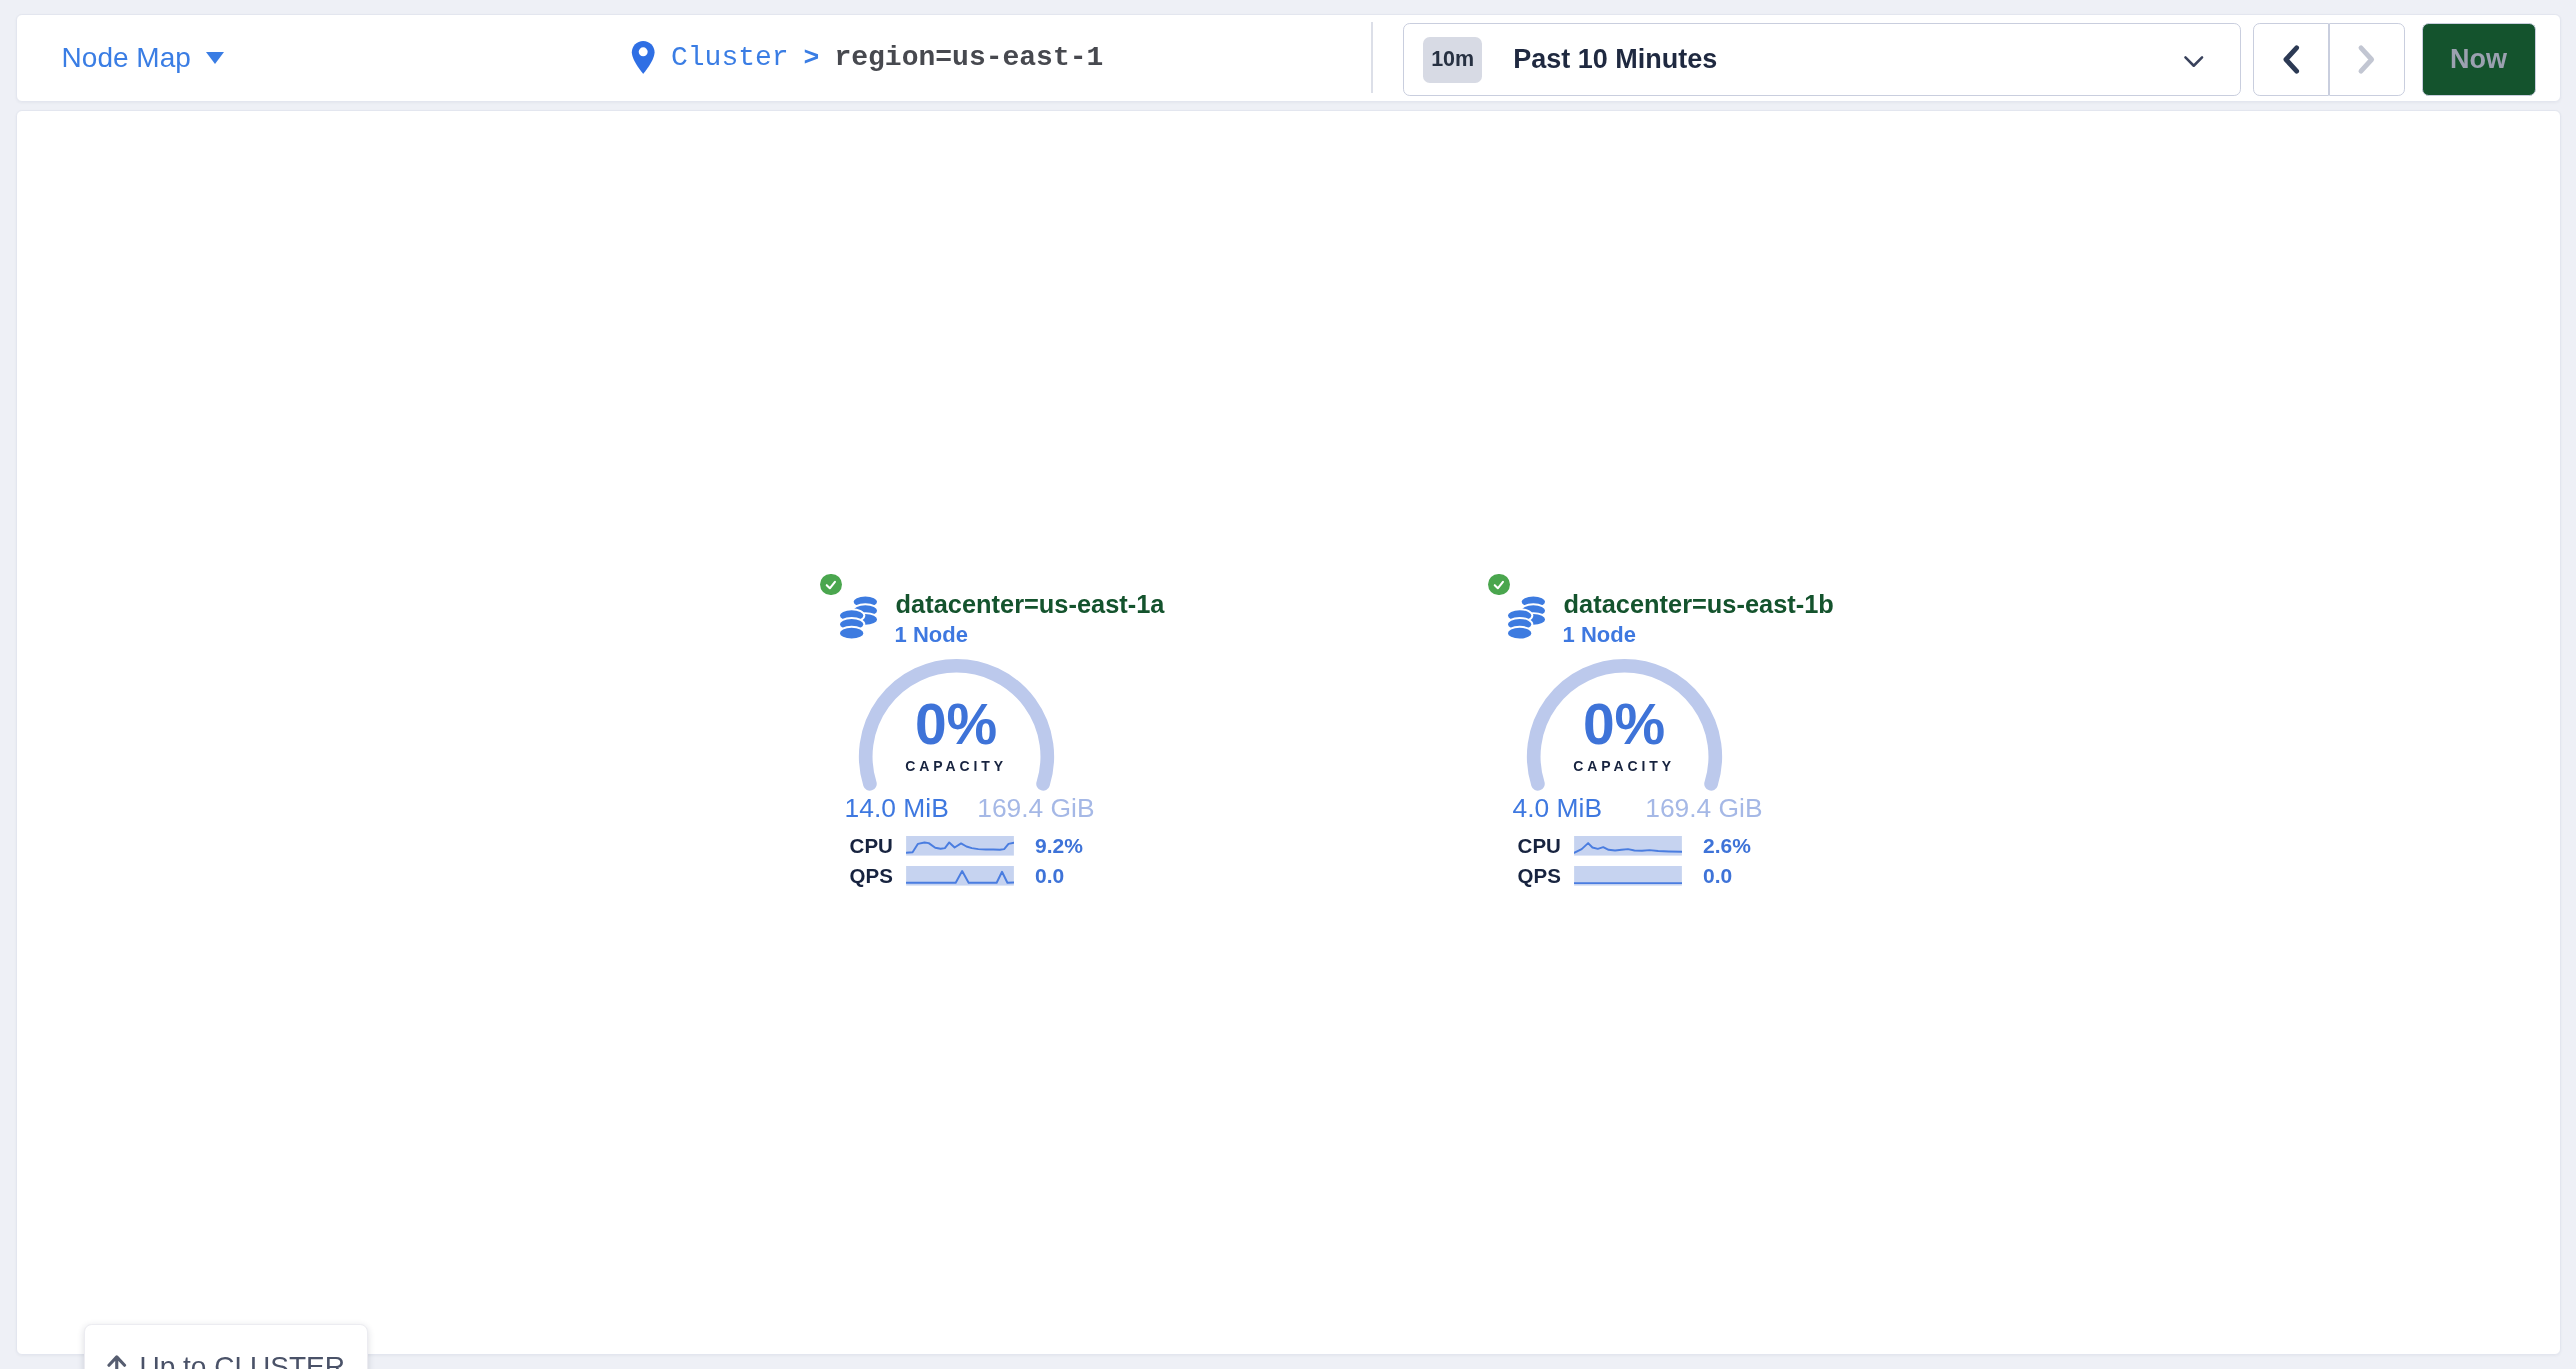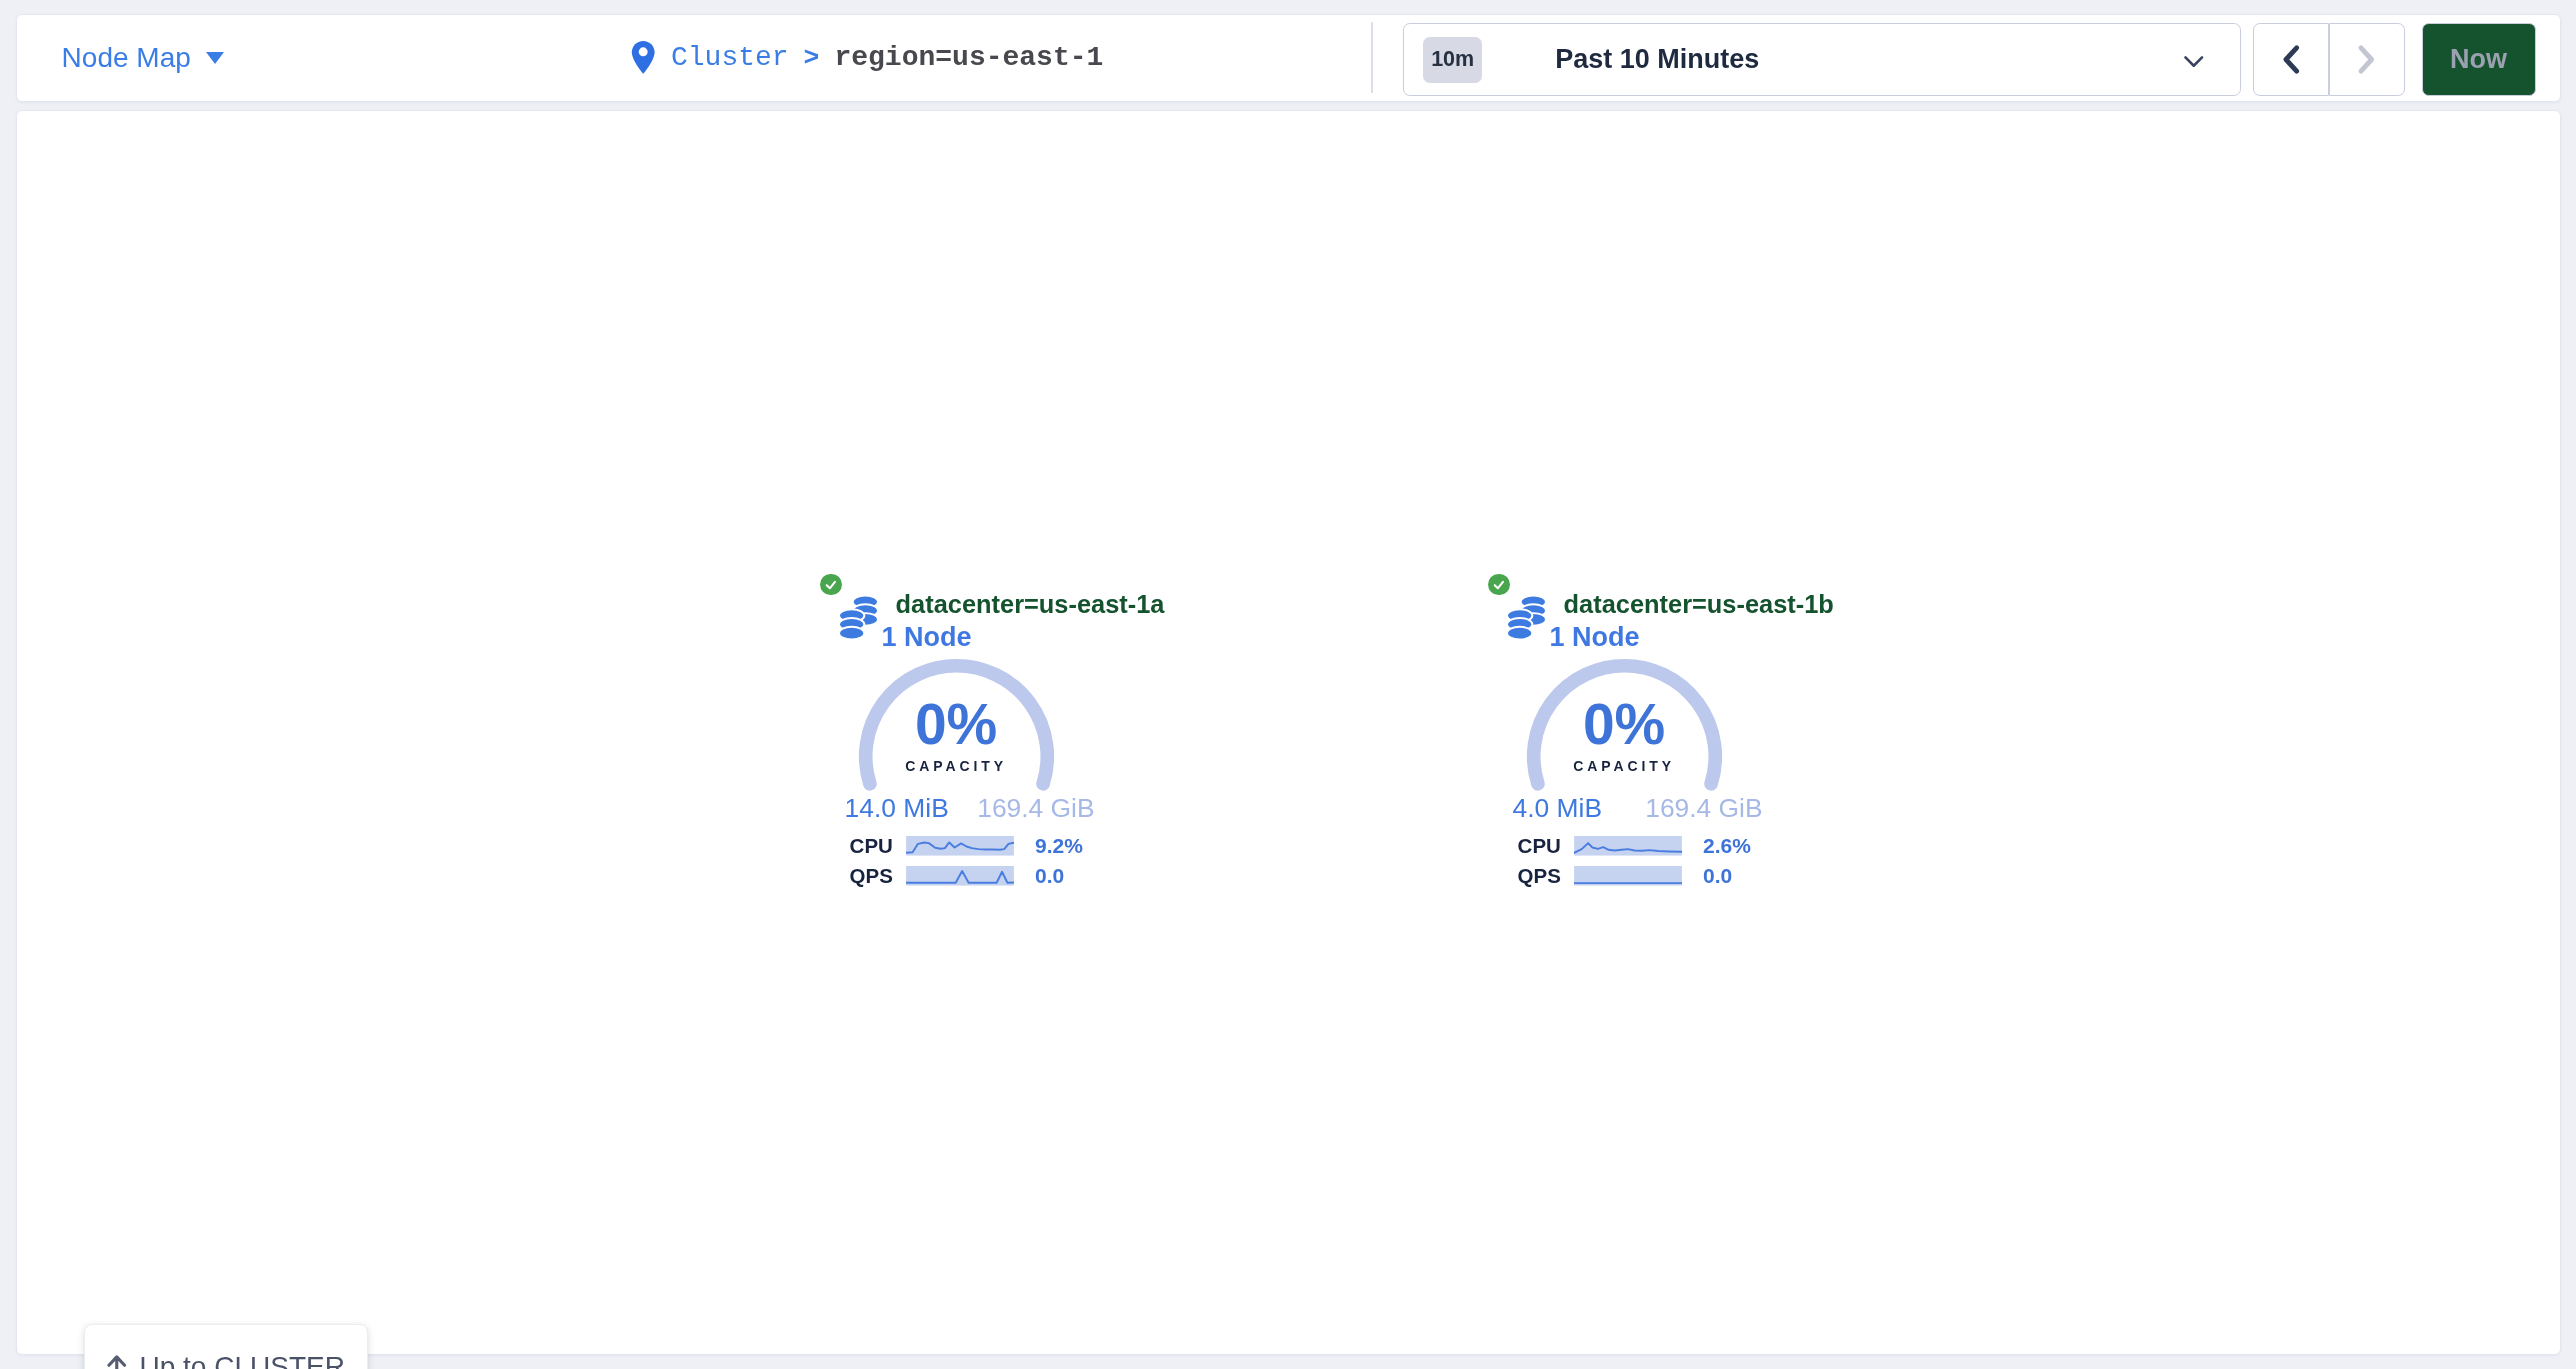--- a/index.html
+++ b/index.html
@@ -13,21 +13,21 @@
   .view-selector{position:absolute;left:45px;top:0;height:100%;display:flex;align-items:center;gap:15.6px;cursor:pointer;}
   .view-selector .label{font-size:28px;color:#3a7de4;white-space:nowrap;}
   .caret-down{width:0;height:0;border-left:9.8px solid transparent;border-right:9.8px solid transparent;
     border-top:12.7px solid #3a7de4;}
   .breadcrumb{position:absolute;left:613px;top:0;height:100%;display:flex;align-items:center;gap:15px;font-family:Liberation Mono, monospace;}
   .breadcrumb .root{font-size:28px;color:#3a7de4;cursor:pointer;white-space:nowrap;}
   .breadcrumb .sep{font-size:26.4px;color:#3a7de4;font-weight:700;}
   .breadcrumb .current{font-size:28px;color:#47494f;font-weight:600;white-space:nowrap;}
   .hdr-divider{position:absolute;left:1354px;top:7.8px;bottom:7.8px;width:2px;background:#dcdfe8;}
   .timebox{position:absolute;left:1386px;top:8.8px;width:838px;height:73px;border:1.5px solid #c9cede;
-    border-radius:6.8px;display:flex;align-items:center;cursor:pointer;background:#fff;gap:42px;}
+    border-radius:6.8px;display:flex;align-items:center;cursor:pointer;background:#fff;}
   .timebadge{margin-left:19.6px;width:59px;height:46px;background:#d7dae4;border-radius:6.8px;
     display:flex;align-items:center;justify-content:center;font-size:21.5px;font-weight:700;color:#273142;}
   .timelabel{margin-left:31px;font-size:27px;font-weight:600;color:#1f2940;white-space:nowrap;}
   .time-chevron{position:absolute;right:35px;top:30px;}
   .navgroup{position:absolute;left:2236px;top:8.8px;width:153px;height:73px;display:flex;}
   .navbtn{width:76px;height:73px;border:1.5px solid #c9cede;background:#fff;display:flex;
     align-items:center;justify-content:center;cursor:pointer;}
   .navbtn.prev{border-radius:6.8px 0 0 6.8px;border-right-width:0.7px;}
   .navbtn.next{border-radius:0 6.8px 6.8px 0;border-left-width:0.7px;}
   .nowbtn{position:absolute;left:2405px;top:8.8px;width:114px;height:73px;border:1.5px solid #c9cede;
@@ -35,21 +35,21 @@
     font-size:27px;font-weight:700;color:#9ba1b0;cursor:default;}
   
   .mappanel{left:15.6px;top:110px;width:2545px;height:1245px;}
   .locality{position:absolute;width:293px;height:337px;cursor:pointer;}
   .loc-a{left:796px;top:453px;}
   .loc-b{left:1464px;top:453px;}
   .status-badge{position:absolute;left:7.8px;top:9.8px;width:21.5px;height:21.5px;border-radius:50%;
     background:#4aa64e;box-shadow:0 0 0 2.4px #fff;display:flex;align-items:center;justify-content:center;z-index:2;}
   .db-icon{position:absolute;left:24.4px;top:30px;}
   .loc-title{position:absolute;left:83px;top:26.4px;font-size:25.4px;font-weight:700;color:#14532d;white-space:nowrap;}
-  .loc-nodes{position:absolute;left:69px;top:58px;font-size:27px;font-weight:700;color:#3e78e0;white-space:nowrap;cursor:pointer;}
+  .loc-nodes{position:absolute;left:82px;top:58px;font-size:22px;font-weight:700;color:#3e78e0;white-space:nowrap;cursor:pointer;}
   .arc-wrap{position:absolute;left:41px;top:90px;width:205px;height:205px;}
   .arc-center{position:absolute;left:41px;top:90px;width:205px;text-align:center;}
   .cap-pct{margin-top:41px;font-size:57px;font-weight:700;color:#3e73d8;line-height:59px;}
   .cap-caption{margin-top:3.9px;font-size:14px;font-weight:700;color:#17233f;letter-spacing:3.9px;}
   .cap-row{position:absolute;left:32px;top:229px;width:250px;display:flex;justify-content:space-between;align-items:baseline;}
   .cap-used{font-size:26.4px;color:#3e78e0;white-space:nowrap;}
   .cap-total{font-size:26.4px;color:#a5b8e6;white-space:nowrap;}
   .metric-row{position:absolute;left:37px;width:254px;height:23.5px;display:flex;align-items:center;}
   .metric-row.m0{top:270px;} .metric-row.m1{top:300px;}
   .metric-label{width:56px;font-size:20.5px;font-weight:700;color:#17233f;}

